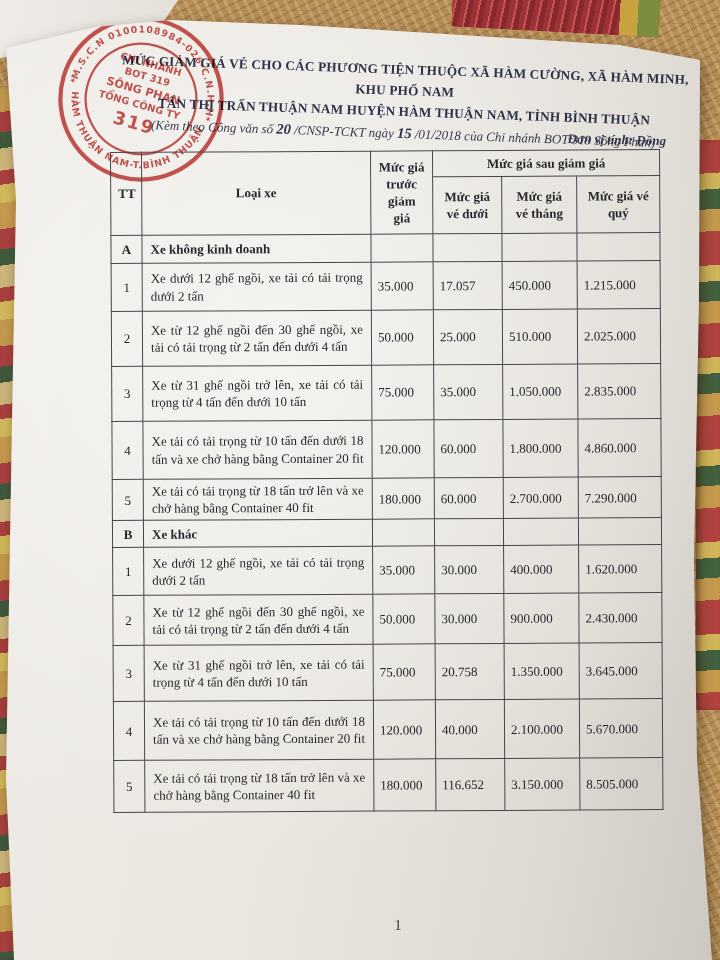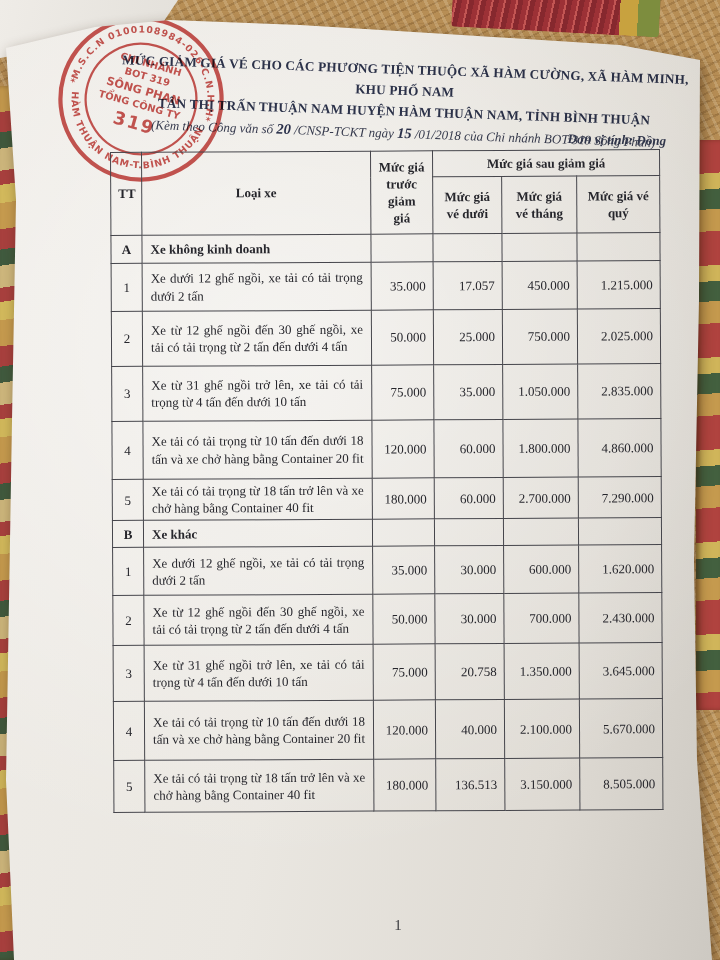--- a/index.html
+++ b/index.html
@@ -46,21 +46,21 @@
   .unit-note{position:absolute;left:470px;top:131px;width:196px;text-align:right;
     font-style:italic;font-weight:bold;font-size:13px;color:#30354a;transform:rotate(1.2deg);}
   
   .tbl-wrap{position:absolute;left:110px;top:152px;transform:rotate(-.3deg);transform-origin:0 0;}
   table{border-collapse:collapse;table-layout:fixed;width:549px;color:#26262c;}
   th,td{border:1px solid #46464c;padding:2px 6px;vertical-align:middle;
     font-size:13px;line-height:1.32;overflow:hidden;}
   th{font-weight:bold;text-align:center;padding:2px 7px;}
   td.c-tt{text-align:center;}
   td.c-loai{text-align:justify;text-justify:inter-word;padding:3px 8px;}
-  td.c-num{text-align:right;padding-right:7px;white-space:nowrap;}
+  td.c-num{text-align:left;padding-right:7px;white-space:nowrap;}
   tr.section td{font-weight:bold;}
   tr.section td.c-loai{text-align:left;}
   .pagenum{position:absolute;left:386px;top:917px;width:24px;text-align:center;
     font-size:15px;color:#3c3c40;}
 </style>
 </head>
 <body>
 
 <div class="photo">
   <div class="strip-left"></div>
@@ -139,21 +139,21 @@
             <td class="c-num">35.000</td>
             <td class="c-num">17.057</td>
             <td class="c-num">450.000</td>
             <td class="c-num">1.215.000</td>
           </tr>
           <tr style="height:55px">
             <td class="c-tt">2</td>
             <td class="c-loai">Xe từ 12 ghế ngồi đến 30 ghế ngồi, xe tải có tải trọng từ 2 tấn đến dưới 4 tấn</td>
             <td class="c-num">50.000</td>
             <td class="c-num">25.000</td>
-            <td class="c-num">750.000</td>
+            <td class="c-num">510.000</td>
             <td class="c-num">2.025.000</td>
           </tr>
           <tr style="height:55px">
             <td class="c-tt">3</td>
             <td class="c-loai">Xe từ 31 ghế ngồi trở lên, xe tải có tải trọng từ 4 tấn đến dưới 10 tấn</td>
             <td class="c-num">75.000</td>
             <td class="c-num">35.000</td>
             <td class="c-num">1.050.000</td>
             <td class="c-num">2.835.000</td>
           </tr>
@@ -179,29 +179,29 @@
             <td class="c-num"></td>
             <td class="c-num"></td>
             <td class="c-num"></td>
             <td class="c-num"></td>
           </tr>
           <tr style="height:48px">
             <td class="c-tt">1</td>
             <td class="c-loai">Xe dưới 12 ghế ngồi, xe tải có tải trọng dưới 2 tấn</td>
             <td class="c-num">35.000</td>
             <td class="c-num">30.000</td>
-            <td class="c-num">600.000</td>
+            <td class="c-num">400.000</td>
             <td class="c-num">1.620.000</td>
           </tr>
           <tr style="height:50px">
             <td class="c-tt">2</td>
             <td class="c-loai">Xe từ 12 ghế ngồi đến 30 ghế ngồi, xe tải có tải trọng từ 2 tấn đến dưới 4 tấn</td>
             <td class="c-num">50.000</td>
             <td class="c-num">30.000</td>
-            <td class="c-num">700.000</td>
+            <td class="c-num">900.000</td>
             <td class="c-num">2.430.000</td>
           </tr>
           <tr style="height:56px">
             <td class="c-tt">3</td>
             <td class="c-loai">Xe từ 31 ghế ngồi trở lên, xe tải có tải trọng từ 4 tấn đến dưới 10 tấn</td>
             <td class="c-num">75.000</td>
             <td class="c-num">20.758</td>
             <td class="c-num">1.350.000</td>
             <td class="c-num">3.645.000</td>
           </tr>
@@ -210,21 +210,21 @@
             <td class="c-loai">Xe tải có tải trọng từ 10 tấn đến dưới 18 tấn và xe chở hàng bằng Container 20 fit</td>
             <td class="c-num">120.000</td>
             <td class="c-num">40.000</td>
             <td class="c-num">2.100.000</td>
             <td class="c-num">5.670.000</td>
           </tr>
           <tr style="height:52px">
             <td class="c-tt">5</td>
             <td class="c-loai">Xe tải có tải trọng từ 18 tấn trở lên và xe chở hàng bằng Container 40 fit</td>
             <td class="c-num">180.000</td>
-            <td class="c-num">136.513</td>
+            <td class="c-num">116.652</td>
             <td class="c-num">3.150.000</td>
             <td class="c-num">8.505.000</td>
           </tr>
         </tbody>
       </table>
     </div>
 
     <div class="pagenum">1</div>
 
   </div>

